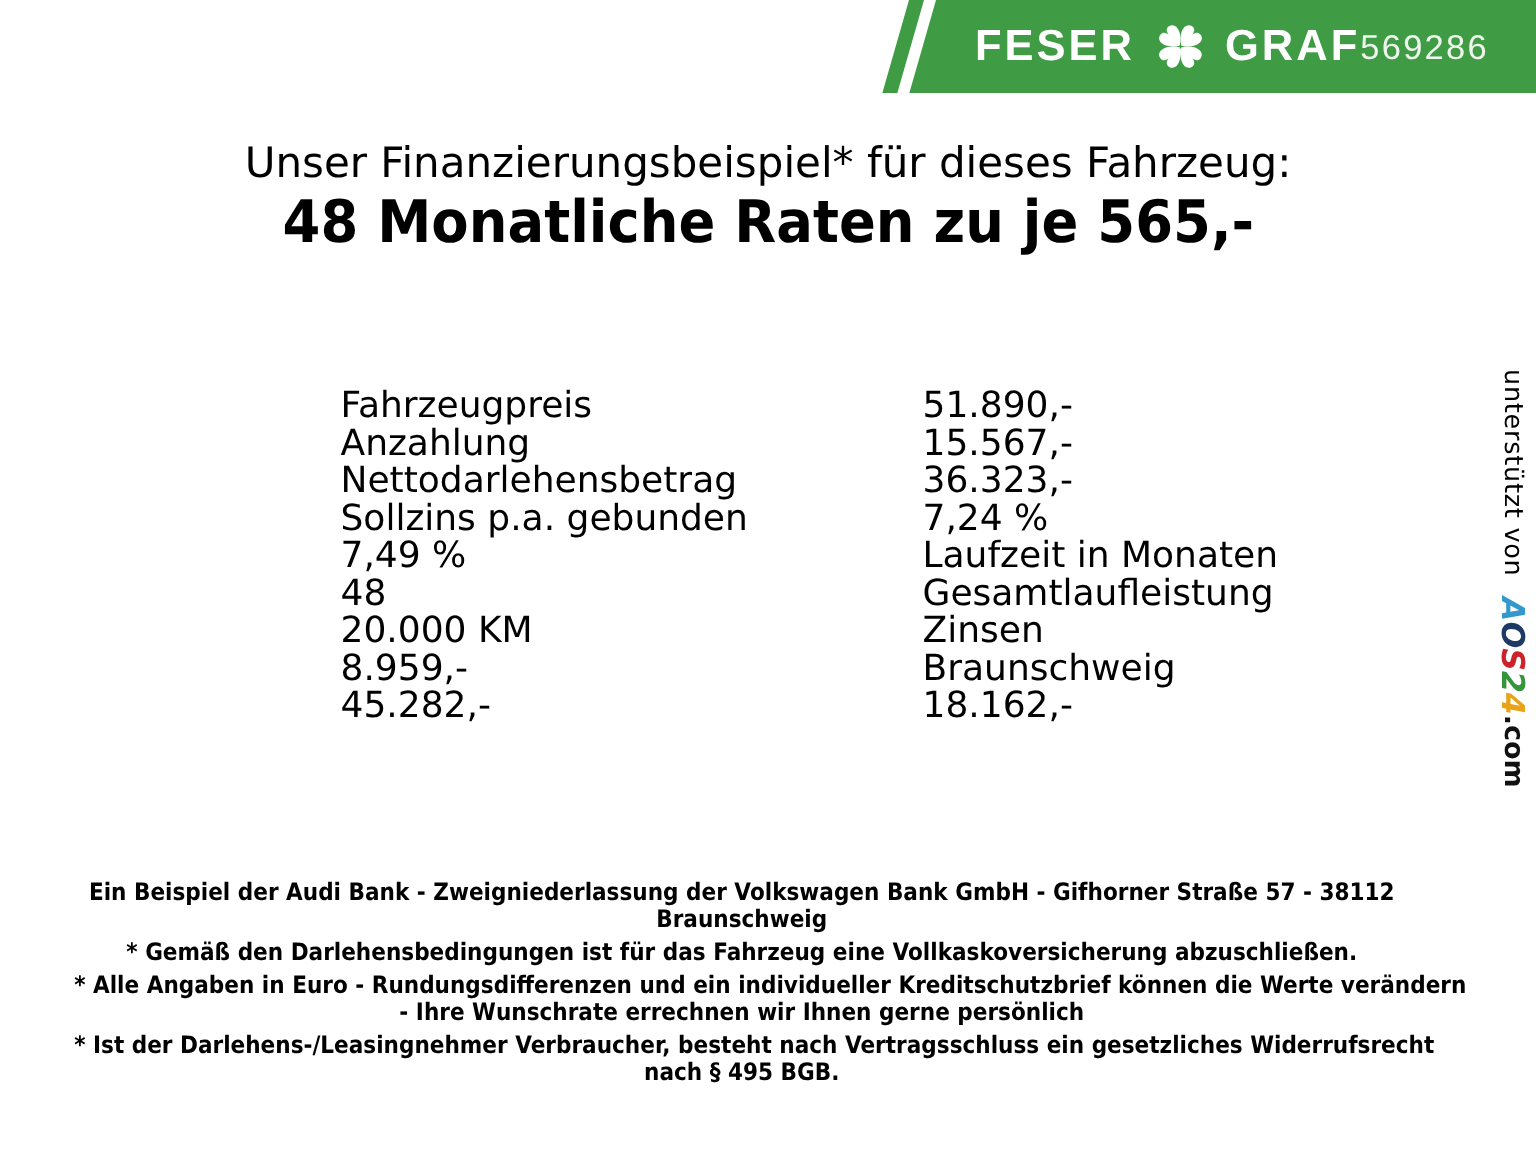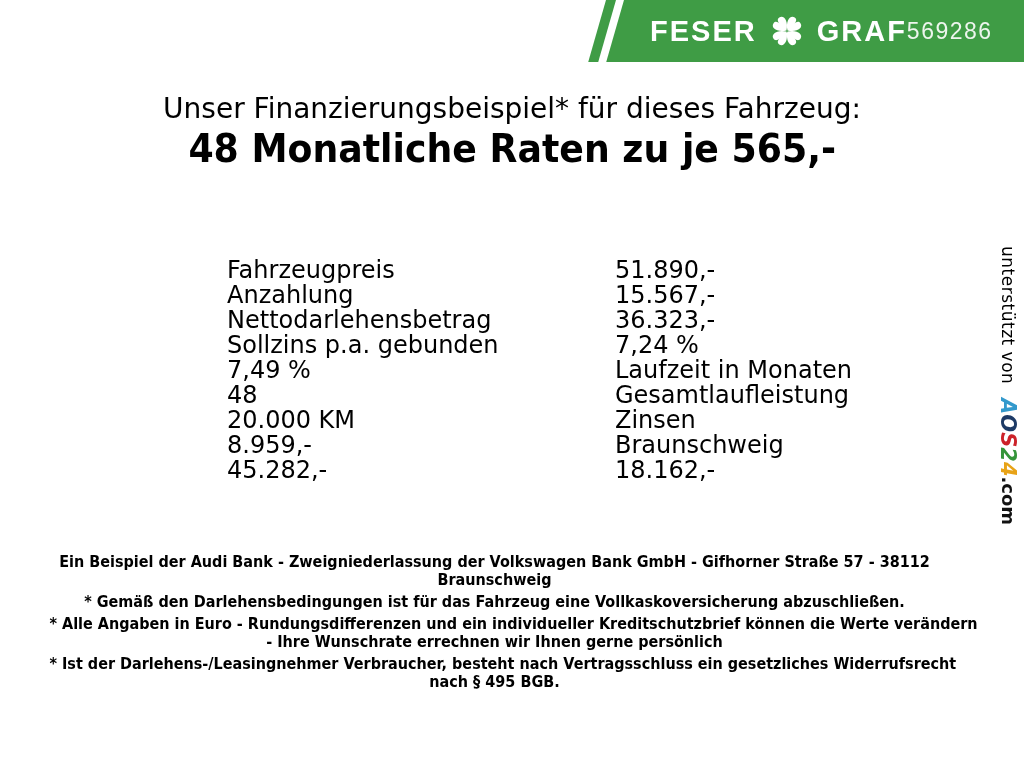--- a/index.html
+++ b/index.html
@@ -53,21 +53,21 @@
   .sidebar {
     position:absolute; top:246px; right:4px;
     writing-mode:vertical-rl;
     font-size:17px; letter-spacing:0.5px; white-space:nowrap;
   }
   .aos-logo { font-weight:bold; font-size:21px; font-style:italic; margin-top:8px; letter-spacing:0; }
   .aos-suffix { font-weight:bold; font-size:18px; font-style:normal; color:#111; }
 
   
   .footer {
-    position:absolute; top:553px; left:0; width:989px;
+    position:absolute; top:586px; left:0; width:989px;
     text-align:center; font-weight:bold; font-size:16px; line-height:18px;
   }
   .footer-block { margin-bottom:4px; }
   .footer-line { white-space:nowrap; transform:scaleX(0.9); transform-origin:50% 50%; }
 </style>
 </head>
 <body>
 
 <div class="header">
   <div class="banner-stripe" style="background: rgb(63, 156, 69);"></div>

